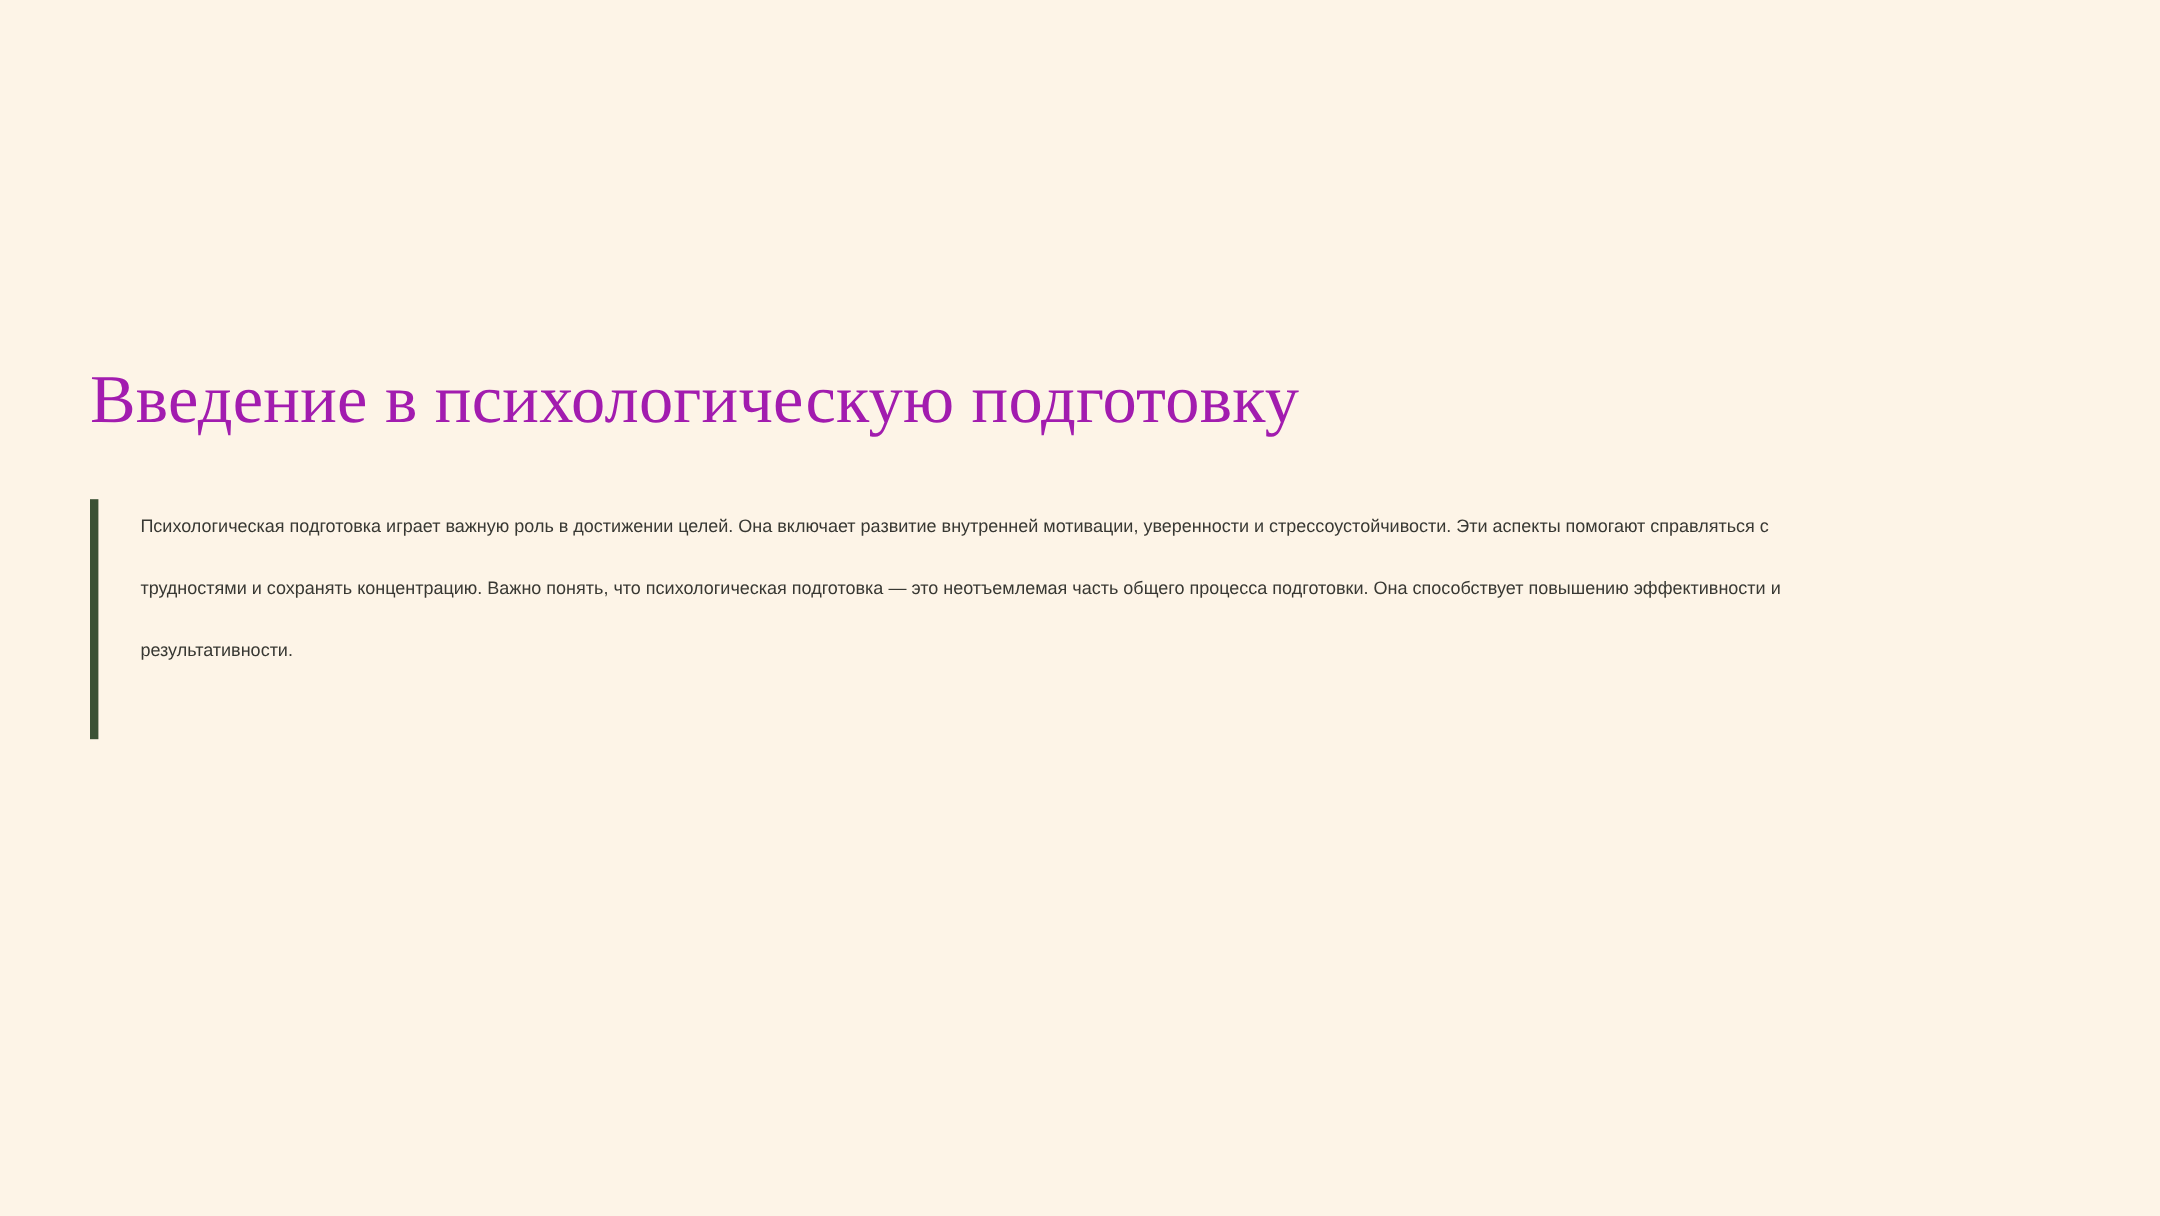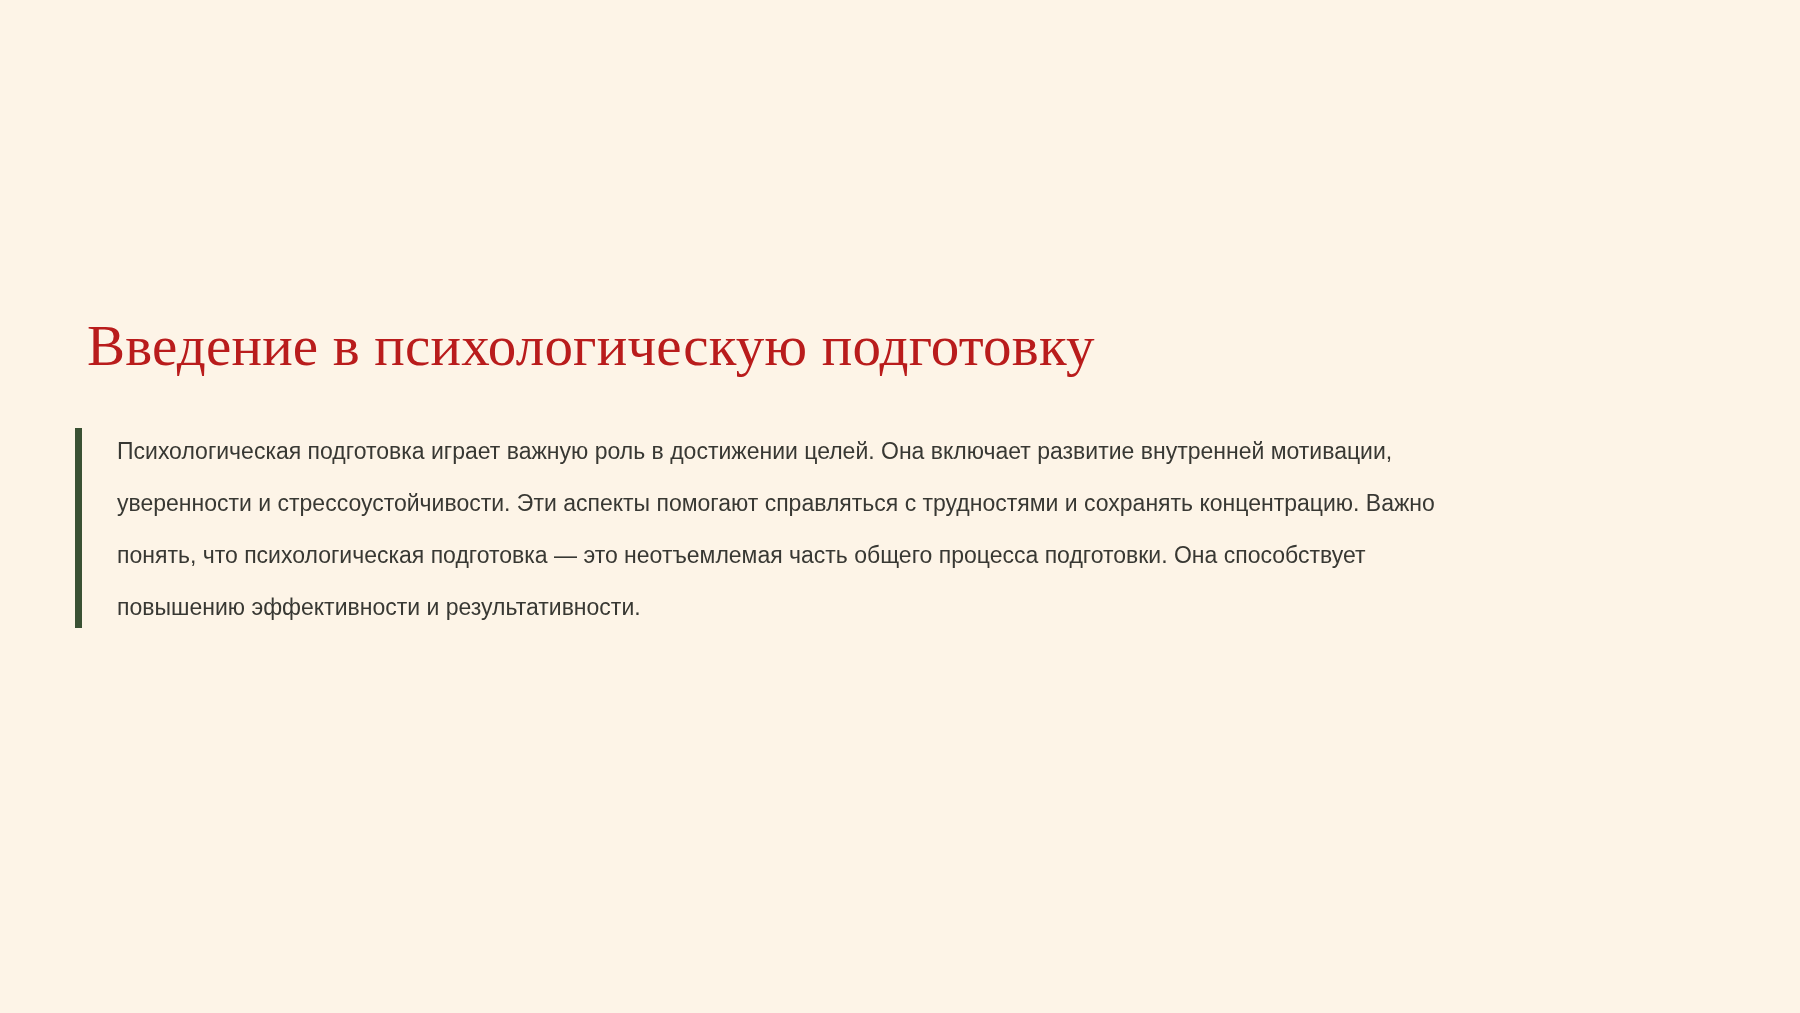--- a/index.html
+++ b/index.html
@@ -26,28 +26,28 @@
   }
 
   .content {
     position: absolute;
     left: 75px;
     top: 300px;
     width: 1650px;
   }
 
   .slide-title {
-    margin: 12px;
+    margin: 0;
     padding: 0;
     font-family: "Liberation Serif", "DejaVu Serif", serif;
     font-weight: 400;
     font-size: 57px;
     line-height: 1.18;
     letter-spacing: 0.2px;
-    color: #b91c1c;
+    color: #a21caf;
     white-space: nowrap;
   }
 
   .body-block {
     position: relative;
     margin-top: 46px;
     padding-left: 42px;
   }
 
   .accent-bar {
@@ -56,21 +56,21 @@
     top: 3px;
     width: 7px;
     height: 200px;
     background: #3a5134;
   }
 
   .body-text {
     margin: 0;
     padding: 0;
     font-family: "Liberation Sans", "DejaVu Sans", sans-serif;
-    font-size: 23px;
+    font-size: 15px;
     line-height: 52px;
     color: #383833;
     max-width: 1380px;
     text-align: left;
   }
 </style>
 </head>
 <body>
 
 <div class="slide">

